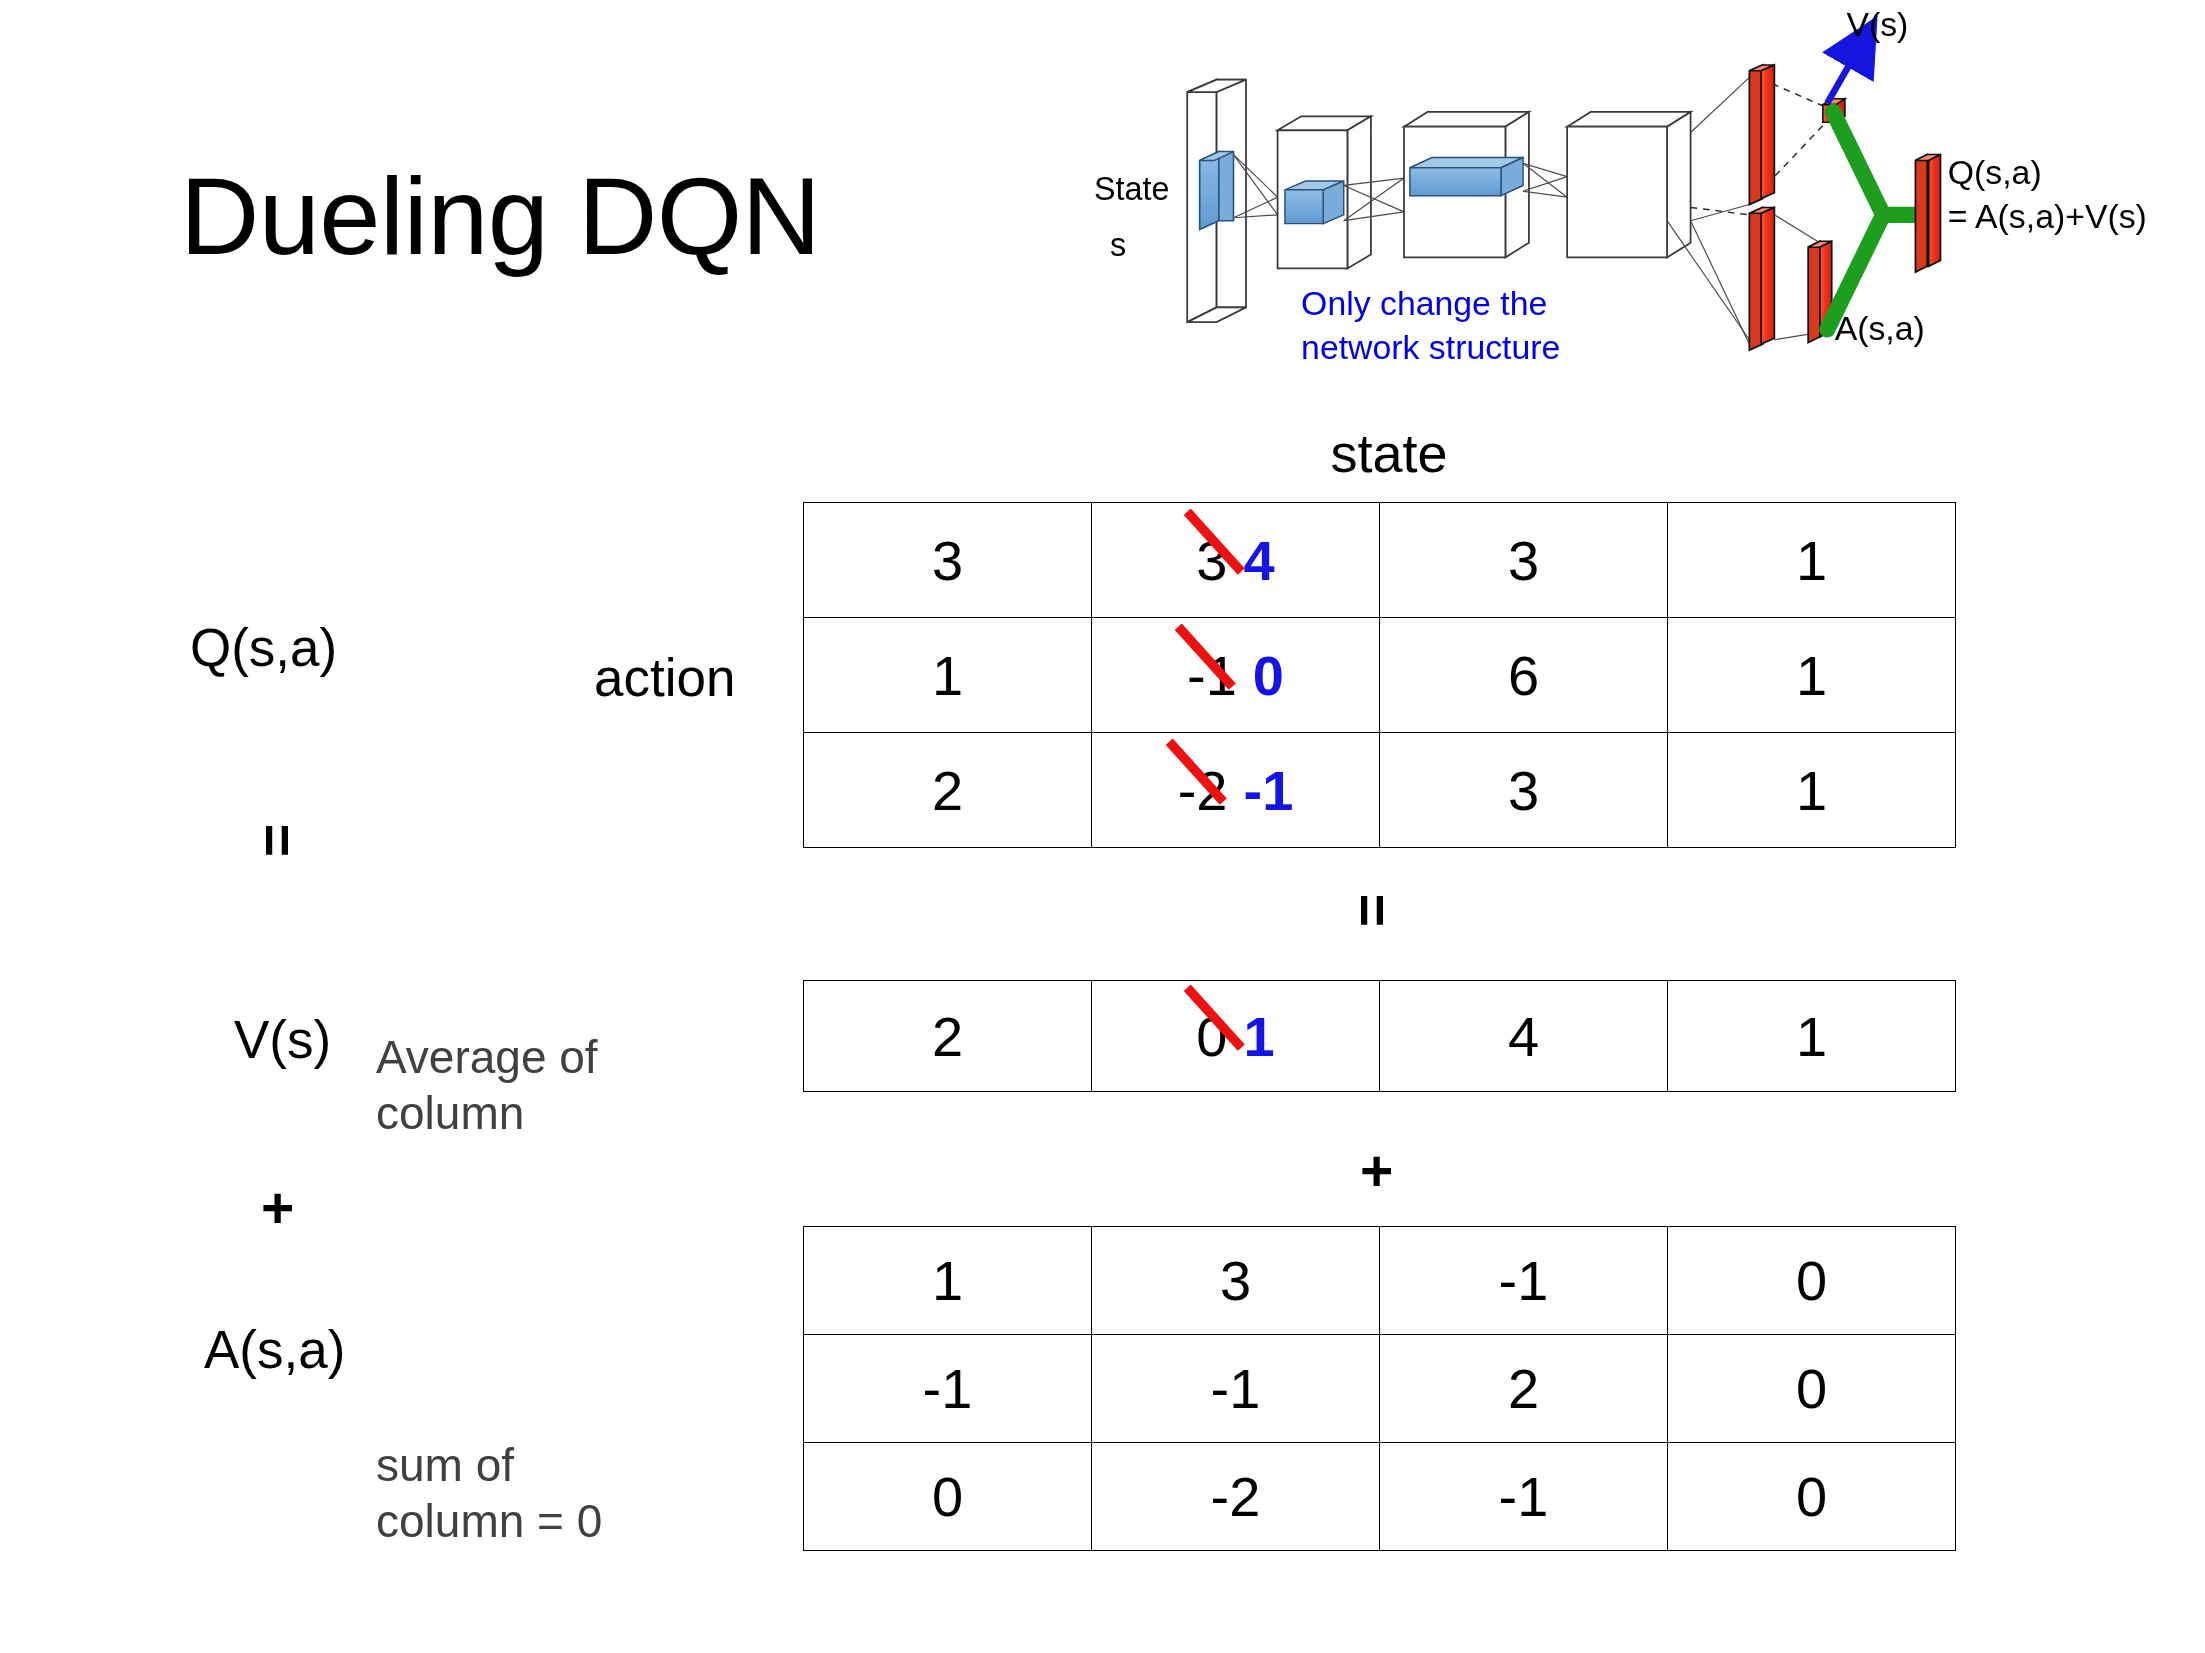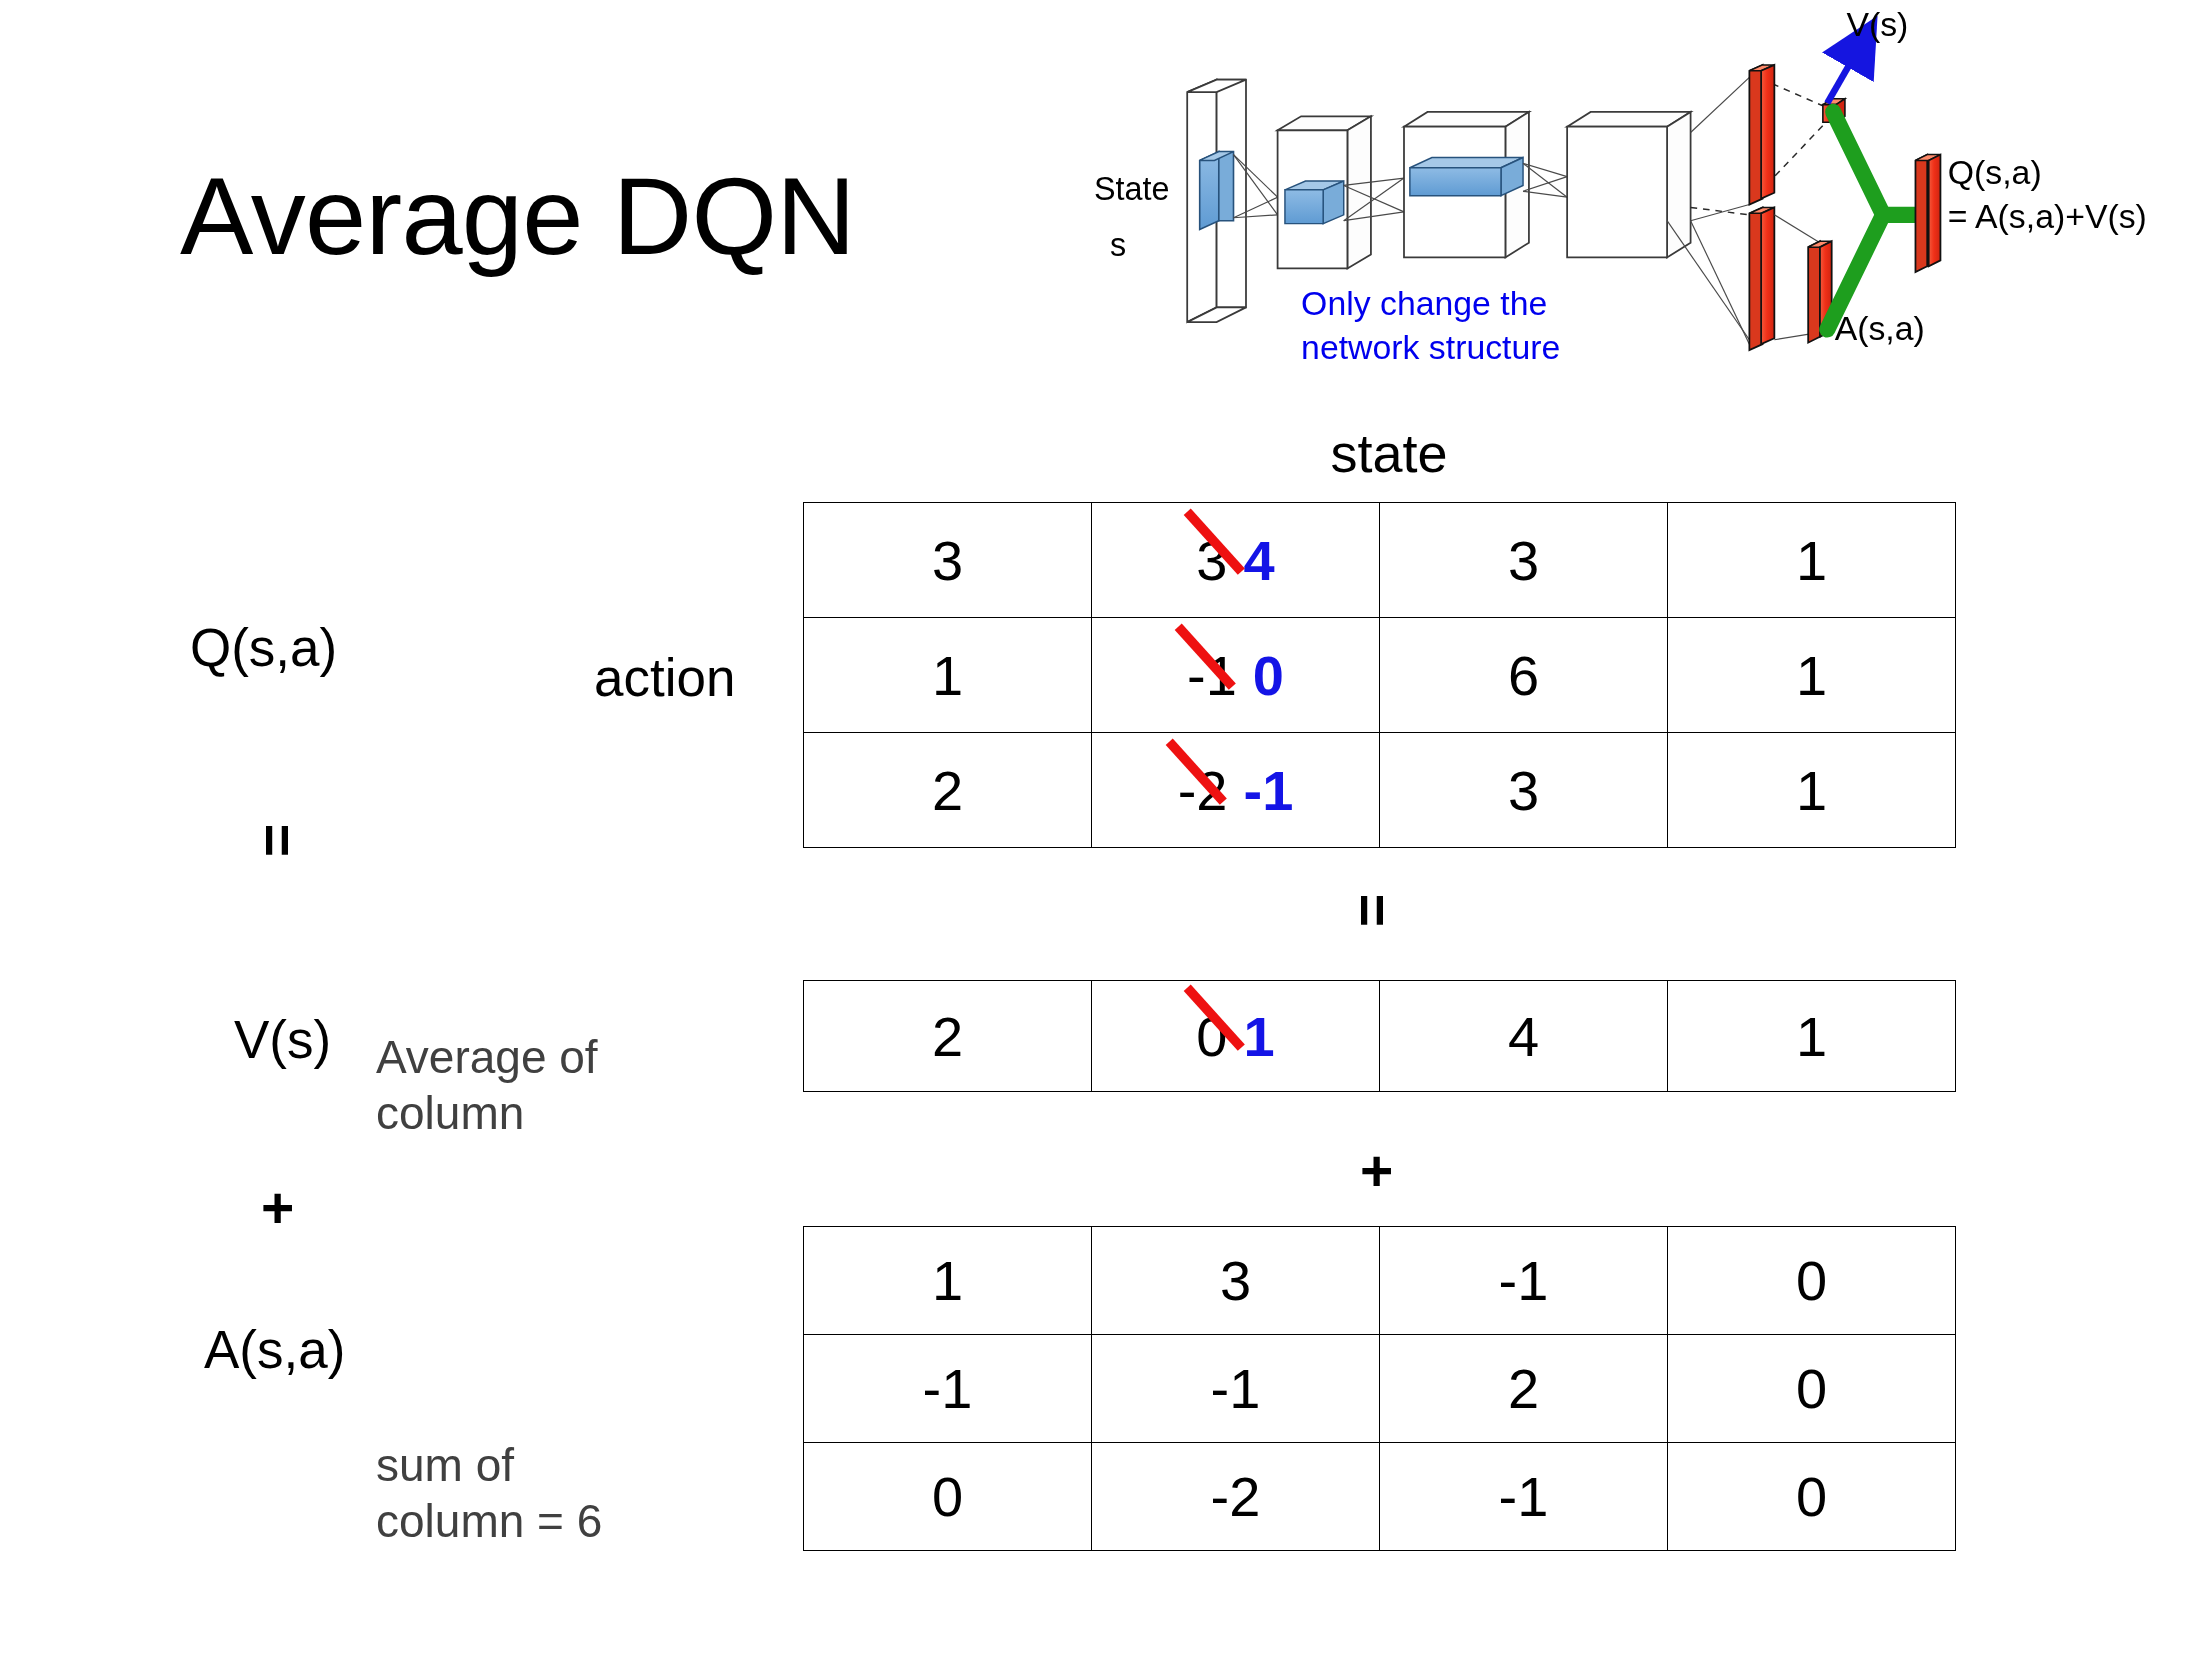--- a/index.html
+++ b/index.html
@@ -63,21 +63,21 @@
   .old-val .strike{
     position:absolute;left:-19px;top:-25px;width:76px;height:76px;
     pointer-events:none;
   }
   .old-val .strike svg{display:block;}
   .new-val{color:#1414e6;font-weight:700;}
 </style>
 </head>
 <body>
 
-<div class="abs" id="slide-title">Average DQN</div>
+<div class="abs" id="slide-title">Dueling DQN</div>
 
 <div class="abs" id="network-diagram">
 <svg viewBox="0 0 1520 560" xmlns="http://www.w3.org/2000/svg">
   <defs>
     <linearGradient id="blueFace" x1="0" y1="0" x2="0" y2="1">
       <stop offset="0" stop-color="#8ebbe4"></stop>
           <stop offset="1" stop-color="#5f9bd3"></stop>
     </linearGradient>
     <linearGradient id="redFace" x1="0" y1="0" x2="1" y2="0">
       <stop offset="0" stop-color="#f45a3c"></stop>
@@ -224,21 +224,21 @@
 <div class="abs note-blue" style="left:376px;top:1029px;width:345px;">Average of
 column</div>
 
 <div class="abs op-sign" style="left:261px;top:1180px;">+</div>
 
 <div class="abs op-sign" style="left:1360px;top:1143px;">+</div>
 
 <div class="abs big-label" style="left:204px;top:1323px;">A(s,a)</div>
 
 <div class="abs note-blue" style="left:376px;top:1437px;width:382px;">sum of
-column = 6</div>
+column = 0</div>
 
 <table class="abs vtable" id="q-table">
   <tbody>
       <tr>
     <td>3</td>
     <td class="edit-cell">
       <div class="edit-inner">
         <span class="old-val">
           <span>3</span>
           <span class="strike">

